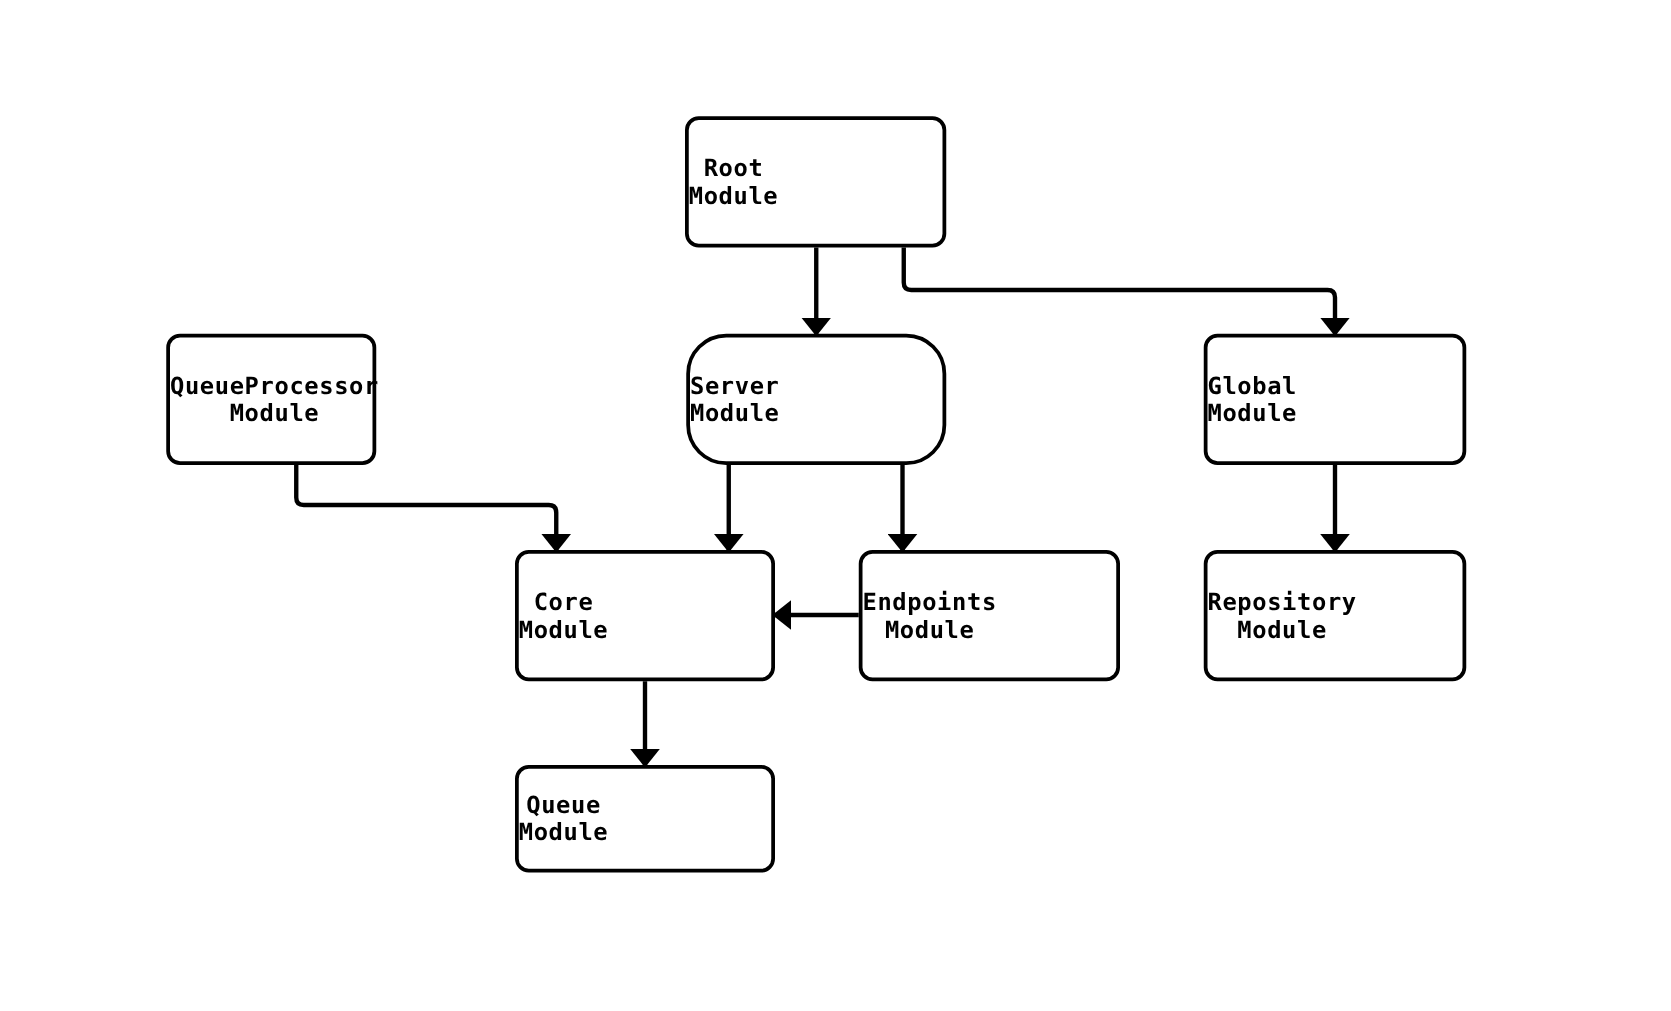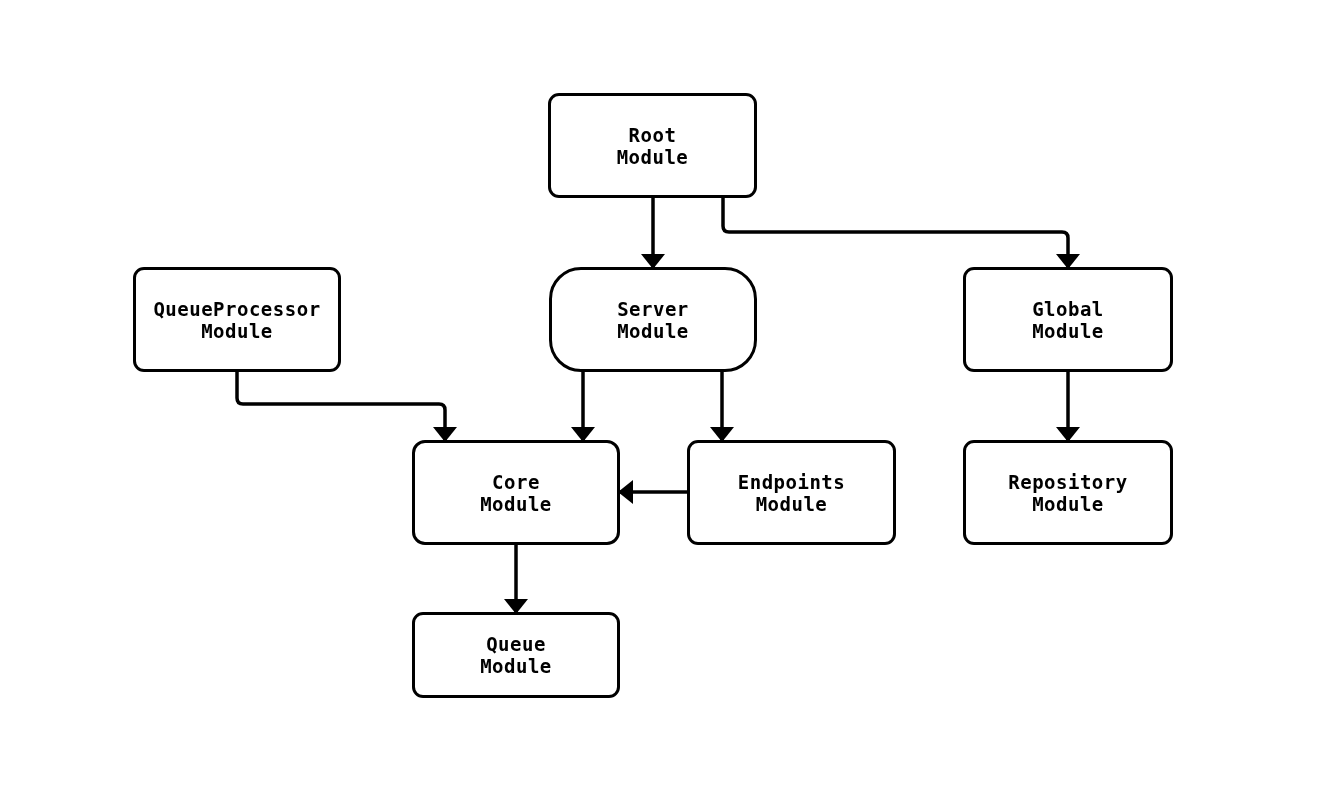--- a/index.html
+++ b/index.html
@@ -32,21 +32,21 @@
     stroke-linecap: butt;
   }
   .node {
     position: absolute;
     box-sizing: border-box;
     background: var(--node-fill, #ffffff);
     border: 3.5px solid var(--stroke, #000000);
     border-radius: 11px;
     display: flex;
     align-items: center;
-    justify-content: center;
+    justify-content: flex-start;
   }
   .node .node-label {
     font-weight: bold;
     font-size: 19px;
     line-height: 22px;
     color: var(--stroke, #000000);
     text-align: center;
     white-space: pre-line;
     letter-spacing: 0.5px;
   }
@@ -69,33 +69,33 @@
       <path d="M722 372 L722 440" class="edge" marker-end="url(#arrowhead)"></path>
       <path d="M687 492 L620 492" class="edge" marker-end="url(#arrowhead)"></path>
       <path d="M1068 372 L1068 440" class="edge" marker-end="url(#arrowhead)"></path>
       <path d="M516 545 L516 612" class="edge" marker-end="url(#arrowhead)"></path>
     </svg>
 
   <div class="node" style="left: 548px; top: 93px; width: 209px; height: 105px;">
       <span class="node-label">Root
 Module</span>
     </div>
-  <div class="node" style="left: 133px; top: 267px; width: 208px; height: 105px;">
+  <div class="node" style="left: 133px; top: 267px; width: 168px; height: 105px;">
       <span class="node-label">QueueProcessor
 Module</span>
     </div>
   <div class="node" style="left: 549px; top: 267px; width: 208px; height: 105px; border-radius: 32px;">
       <span class="node-label">Server
 Module</span>
     </div>
   <div class="node" style="left: 963px; top: 267px; width: 210px; height: 105px;">
       <span class="node-label">Global
 Module</span>
     </div>
-  <div class="node" style="left: 412px; top: 440px; width: 208px; height: 105px; border-radius: 13px;">
+  <div class="node" style="left: 412px; top: 440px; width: 208px; height: 105px;">
       <span class="node-label">Core
 Module</span>
     </div>
   <div class="node" style="left: 687px; top: 440px; width: 209px; height: 105px;">
       <span class="node-label">Endpoints
 Module</span>
     </div>
   <div class="node" style="left: 963px; top: 440px; width: 210px; height: 105px;">
       <span class="node-label">Repository
 Module</span>

